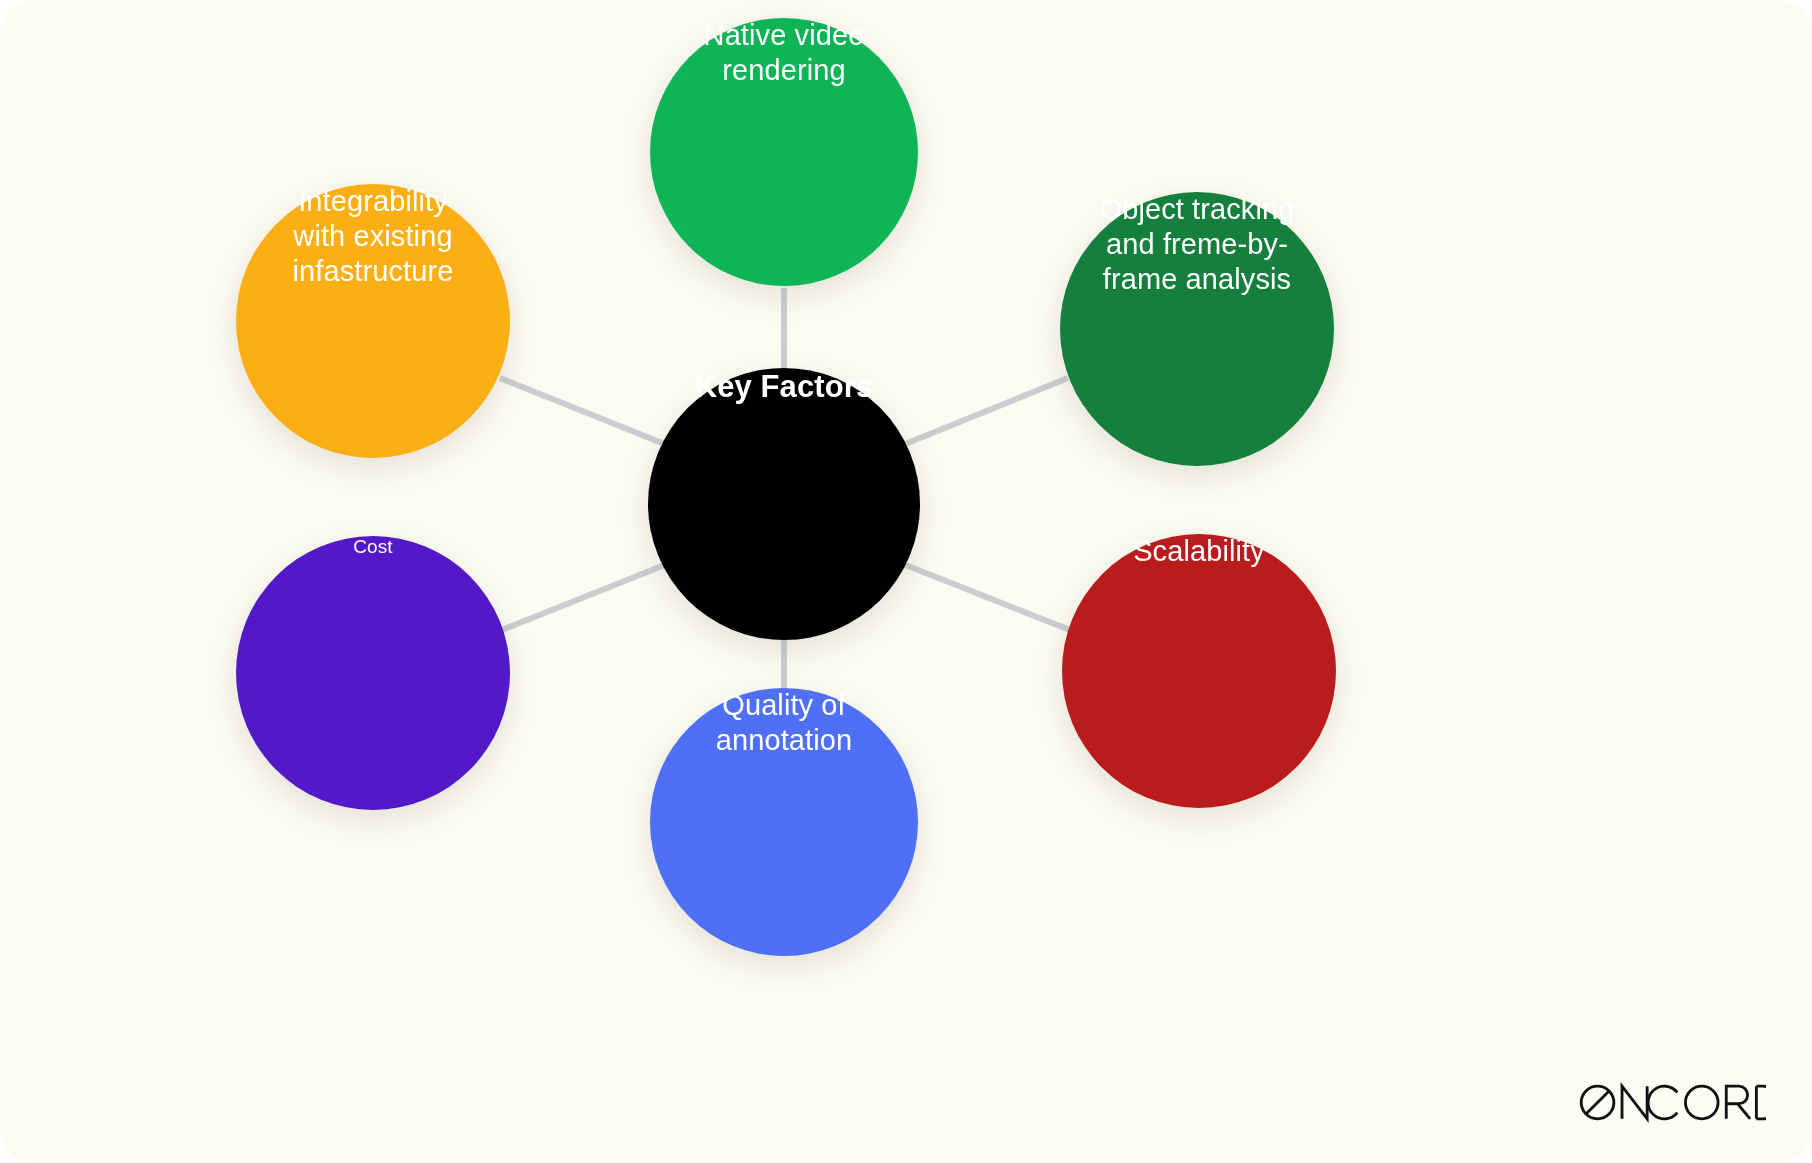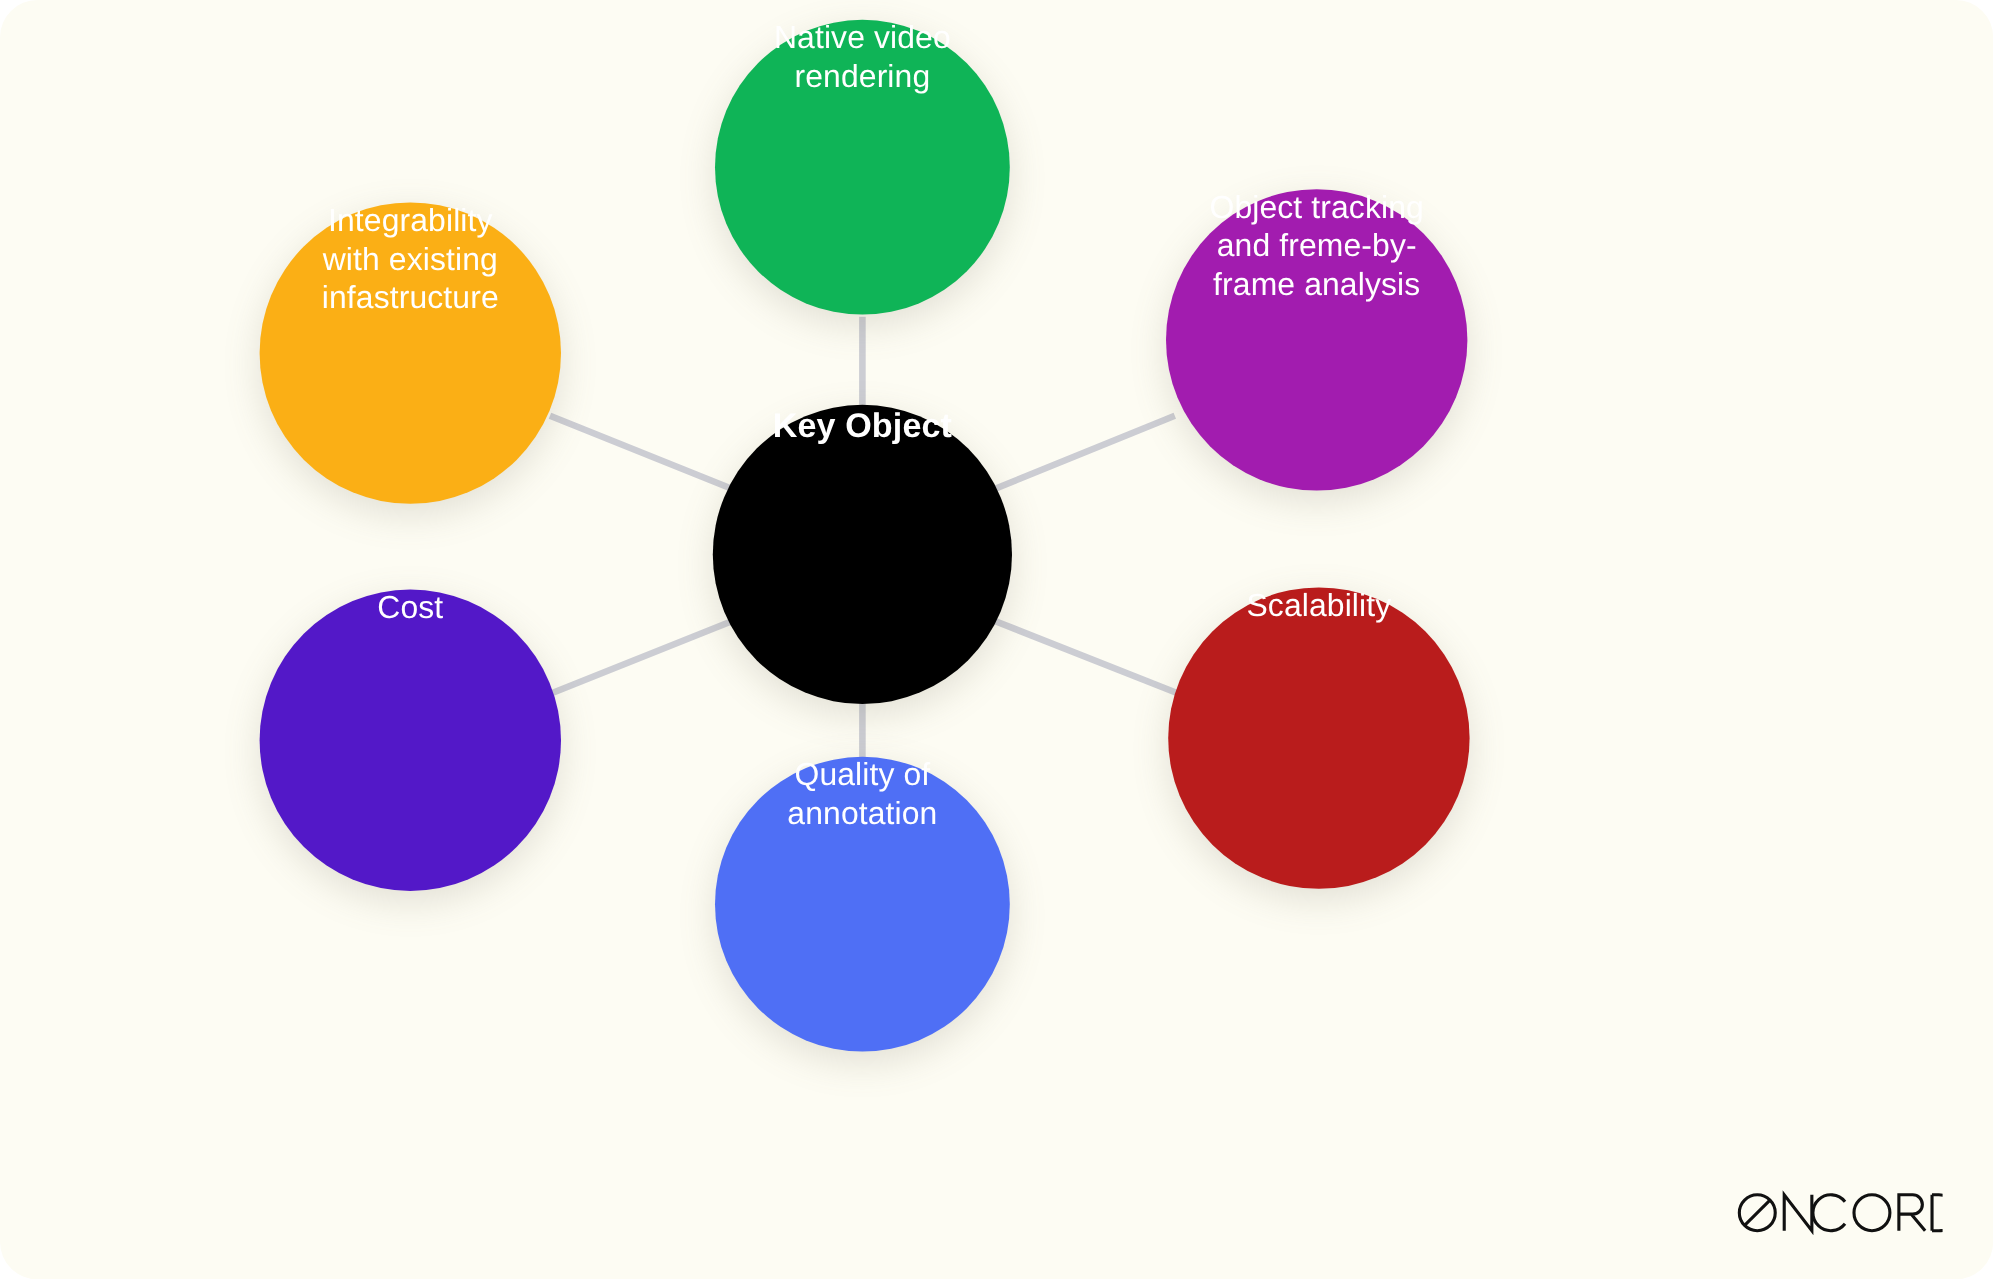--- a/index.html
+++ b/index.html
@@ -82,37 +82,37 @@
     top: 184px;
     width: 274px;
     height: 274px;
     background: #fbaf15;
     z-index: 5;
   }
   #node-integrability .label { font-size: 29px; }
 
   #node-object {
     left: 1060px;
-    top: 172px;
-    width: 274px;
-    height: 274px;
-    background: #a21caf;
+    top: 192px;
+    width: 274px;
+    height: 274px;
+    background: #15803d;
     z-index: 5;
   }
   #node-object .label { font-size: 29px; }
 
   #node-cost {
     left: 236px;
     top: 536px;
     width: 274px;
     height: 274px;
     background: #5318c8;
     z-index: 5;
   }
-  #node-cost .label { font-size: 29px; }
+  #node-cost .label { font-size: 19px; }
 
   #node-scalability {
     left: 1062px;
     top: 534px;
     width: 274px;
     height: 274px;
     background: #b91c1c;
     z-index: 5;
   }
   #node-scalability .label { font-size: 29px; }
@@ -177,21 +177,21 @@
   <div class="node" id="node-scalability">
     <span class="label">Scalability</span>
   </div>
 
   <div class="node" id="node-quality">
     <span class="label">Quality of
 annotation</span>
   </div>
 
   <div class="node" id="node-center">
-    <span class="label">Key Object</span>
+    <span class="label">Key Factors</span>
   </div>
 
   <svg id="logo" viewBox="0 0 300 86" xmlns="http://www.w3.org/2000/svg">
     <g fill="none" stroke="#111111" stroke-width="4.5">
 
       <circle cx="33" cy="47" r="26"></circle>
       <line x1="15" y1="65" x2="51" y2="29"></line>
 
       <path d="M72 73 L72 21 L112 73 L112 21"></path>
 

